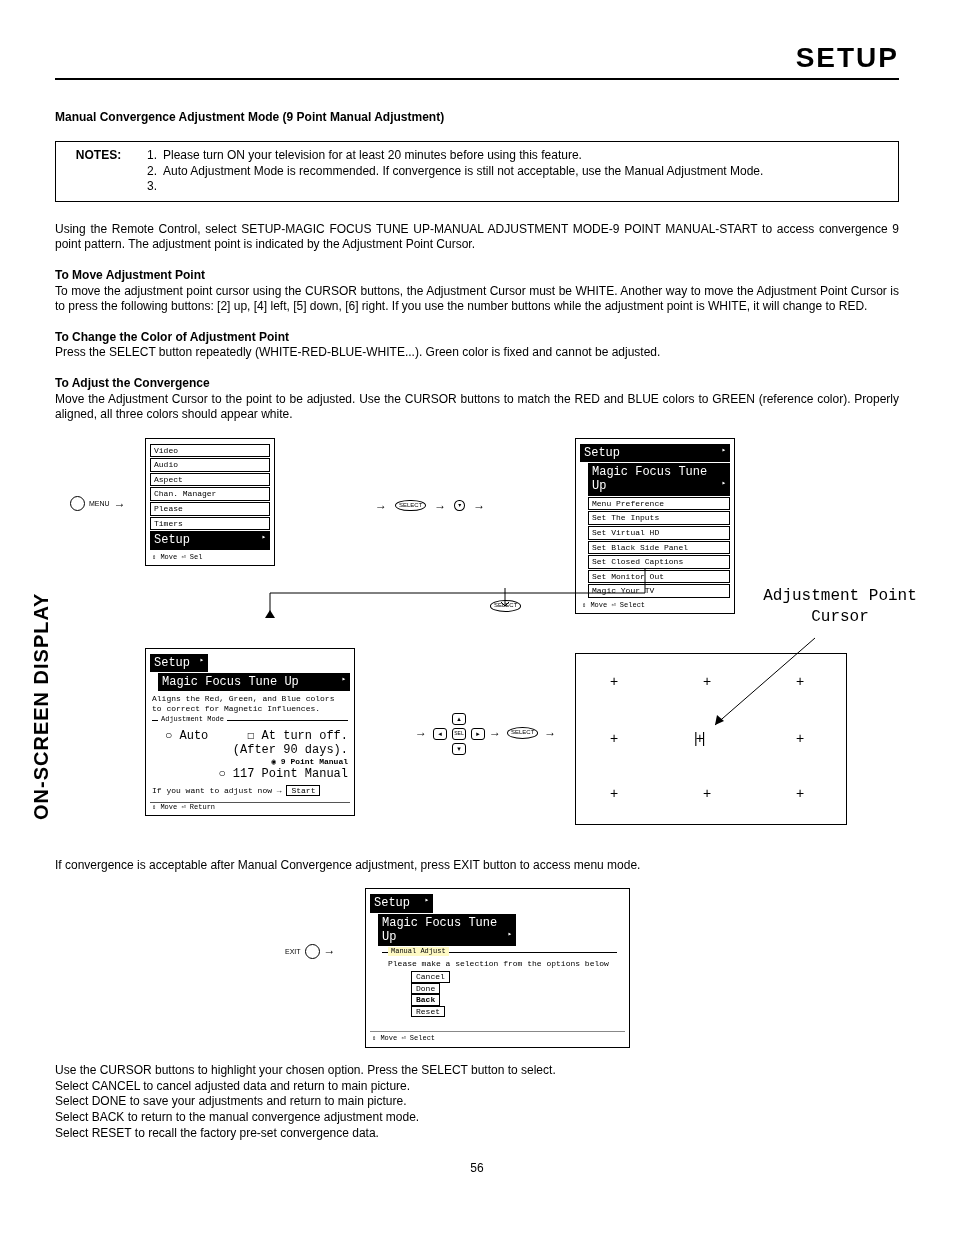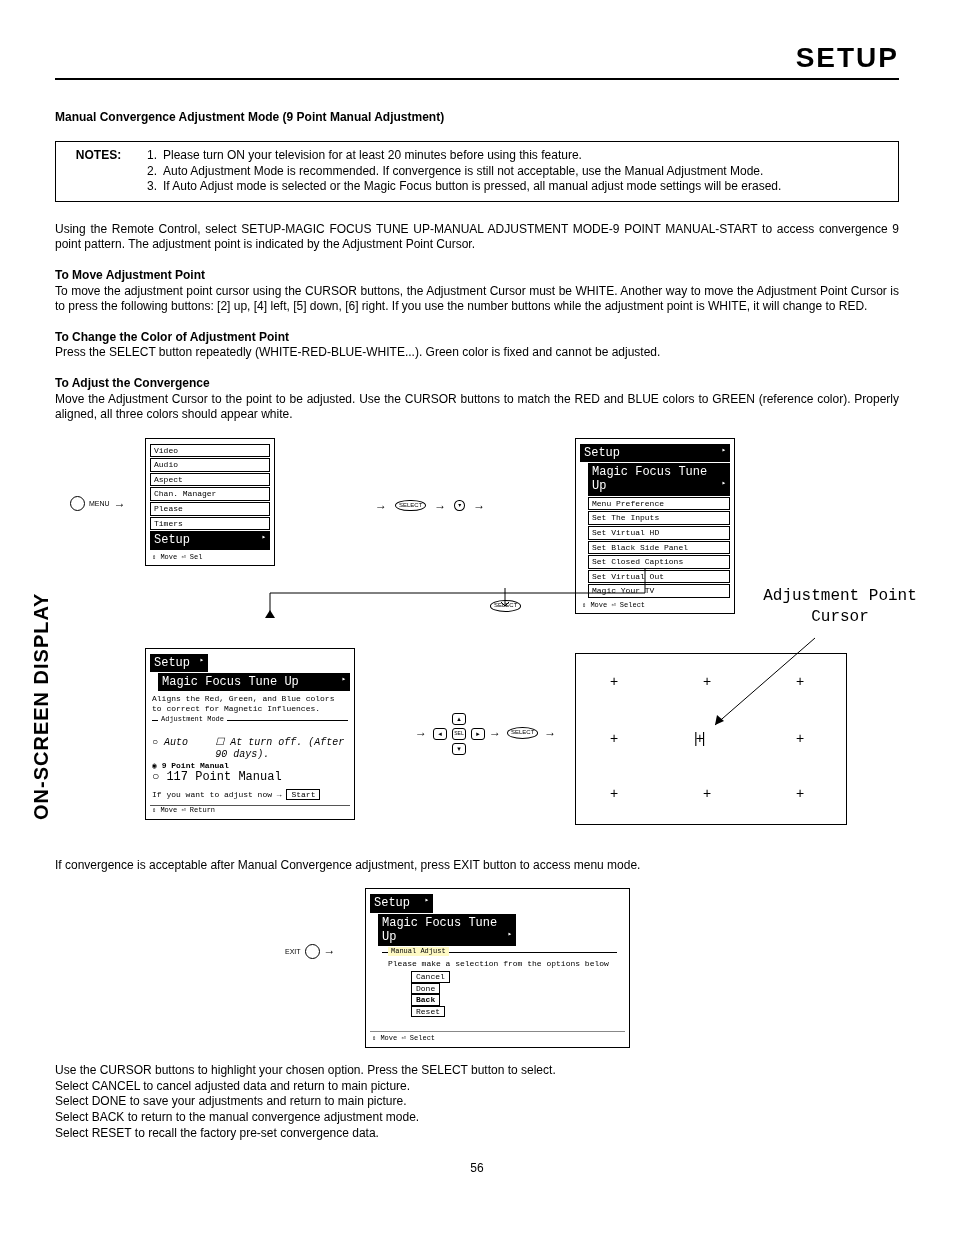--- a/index.html
+++ b/index.html
@@ -116,21 +116,20 @@
     <div>Please turn ON your television for at least 20 minutes before using this feature.</div>
   </div>
   <div class="notes-row">
     <div class="notes-label"></div>
     <div class="notes-num">2.</div>
     <div>Auto Adjustment Mode is recommended.  If convergence is still not acceptable, use the Manual Adjustment Mode.</div>
   </div>
   <div class="notes-row">
     <div class="notes-label"></div>
     <div class="notes-num">3.</div>
-    <div>If Auto Adjust mode is selected or the Magic Focus button is pressed, all manual adjust mode settings will be erased.</div>
   </div>
 </div>
 
 <div class="para">Using the Remote Control, select SETUP-MAGIC FOCUS TUNE UP-MANUAL ADJUSTMENT MODE-9 POINT MANUAL-START to access convergence 9 point  pattern.  The adjustment point is indicated by the Adjustment Point Cursor.</div>
 
 <div>
   <span class="sub-heading">To Move Adjustment Point</span>
 </div>
 <div class="para">To move the adjustment point cursor using the CURSOR buttons, the Adjustment Cursor must be WHITE.  Another way to move the Adjustment Point Cursor is to press the following buttons:  [2] up, [4] left, [5] down, [6] right.  If you use the number buttons while the adjustment point is WHITE, it will change to RED.</div>
 
@@ -172,21 +171,21 @@
   </div>
 
   <div class="osd" style="position:absolute; left:520px; top:0; width:150px;">
     <span class="osd-item hl arrow">Setup</span>
     <span class="osd-item hl arrow" style="margin-left:8px;">Magic Focus Tune Up</span>
     <span class="osd-item" style="margin-left:8px;">Menu Preference</span>
     <span class="osd-item" style="margin-left:8px;">Set The Inputs</span>
     <span class="osd-item" style="margin-left:8px;">Set Virtual HD</span>
     <span class="osd-item" style="margin-left:8px;">Set Black Side Panel</span>
     <span class="osd-item" style="margin-left:8px;">Set Closed Captions</span>
-    <span class="osd-item" style="margin-left:8px;">Set Virtual Out</span>
+    <span class="osd-item" style="margin-left:8px;">Set Monitor Out</span>
     <span class="osd-item" style="margin-left:8px;">Magic Your TV</span>
     <div class="osd-footer">⇕ Move  ⏎ Select</div>
   </div>
 
   <div style="position:absolute; left:435px; top:158px; text-align:center;">
     <span class="btn-oval">SELECT</span>
   </div>
   <svg style="position:absolute; left:210px; top:100px;" width="500" height="80">
     <path d="M 380 30 L 380 55 L 5 55 L 5 80" stroke="#000" fill="none" stroke-width="1"></path>
     <path d="M 0 80 L 5 72 L 10 80 Z" fill="#000"></path>
@@ -198,23 +197,23 @@
     <div>Cursor</div>
   </div>
 </div>
 
 <div class="diagram-area2">
 
   <div class="osd" style="position:absolute; left:90px; top:0; width:200px;">
     <span class="osd-item hl arrow" style="width:50px;">Setup</span>
     <span class="osd-item hl arrow" style="margin-left:8px;">Magic Focus Tune Up</span>
     <div class="text">Aligns the Red, Green, and Blue colors to correct for Magnetic Influences.</div>
-    <div style="border-top:1px solid #000; margin:4px 2px 2px 2px; padding-top:16px; position:relative;">
+    <div style="border-top:1px solid #000; margin:4px 2px 2px 2px; padding-top:8px; position:relative;text-align:right;">
       <span style="position:absolute; top:-6px; left:6px; background:#fff; padding:0 3px; font-size:7px;">Adjustment Mode</span>
-      <div style="display:flex; font-size:10px;font-style:italic;">
+      <div style="display:flex; font-size:12px;">
         <div style="width:90px;">○ <span>Auto</span></div>
         <div>☐ <span>At turn off. (After 90 days).</span></div>
       </div>
       <div style="font-size:8px;">◉ <b>9 Point Manual</b></div>
       <div style="font-size:12px;">○ <span>117 Point Manual</span></div>
     </div>
     <div style="font-size:8px; padding:3px 2px;">
       <span>If you want to adjust now</span> →
       <span style="border:1px solid #000; padding:0 4px;">Start</span>
     </div>

